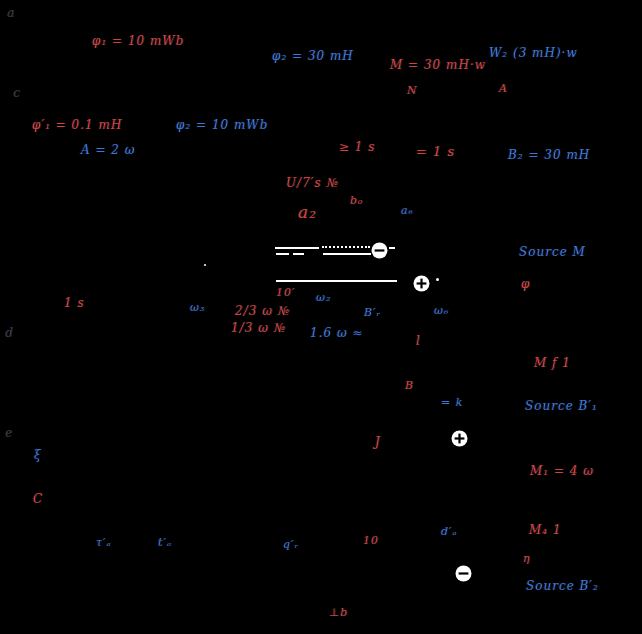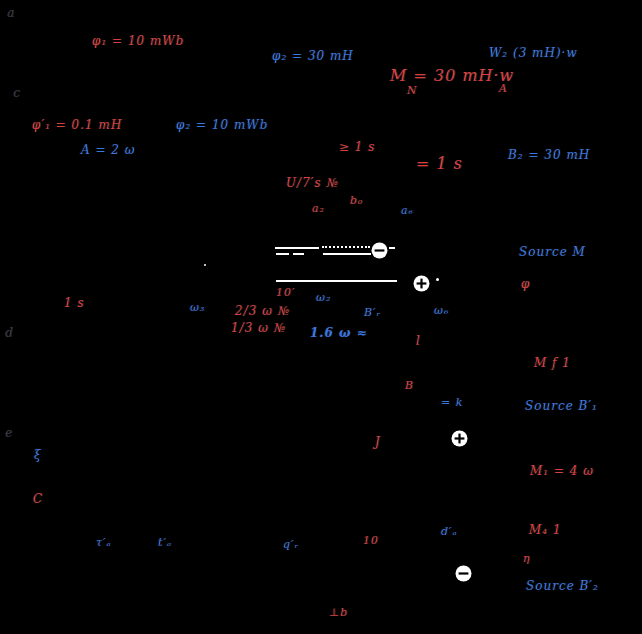--- a/index.html
+++ b/index.html
@@ -41,45 +41,45 @@
 </head>
 <body>
 
 <div id="figure" style="background: rgb(0, 0, 0);">
     <span class="panel-letter" style="left: 7px; top: 6px;">a</span>
     <span class="panel-letter" style="left: 13px; top: 86px;">c</span>
     <span class="panel-letter" style="left: 5px; top: 326px;">d</span>
     <span class="panel-letter" style="left: 5px; top: 426px;">e</span>
     <span class="lbl c-blue" style="font-size: 12px; left: 92px; top: 34px;">φ₁ = 10 mWb</span>
     <span class="lbl c-brown" style="font-size: 12px; left: 272px; top: 49px;">φ₂ = 30 mH</span>
-    <span class="lbl c-blue" style="font-size: 16px; left: 390px; top: 66px;">M = 30 mH·w</span>
+    <span class="lbl c-blue" style="font-size: 12px; left: 390px; top: 58px;">M = 30 mH·w</span>
     <span class="lbl c-brown" style="font-size: 12px; left: 489px; top: 46px;">W₂ (3 mH)·w</span>
     <span class="lbl c-blue" style="font-size: 11px; left: 407px; top: 84px;">N</span>
     <span class="lbl c-blue" style="font-size: 11px; left: 499px; top: 82px;">A</span>
     <span class="lbl c-blue" style="font-size: 12px; left: 32px; top: 118px;">φ′₁ = 0.1 mH</span>
     <span class="lbl c-brown" style="font-size: 12px; left: 81px; top: 143px;">A = 2 ω</span>
     <span class="lbl c-brown" style="font-size: 12px; left: 176px; top: 118px;">φ₂ = 10 mWb</span>
     <span class="lbl c-blue" style="font-size: 12px; left: 291px; top: 140px; margin-left: 48px;">≥ 1 s</span>
-    <span class="lbl c-blue" style="font-size: 16px; left: 416px; top: 154px; text-align: center;">= 1 s</span>
+    <span class="lbl c-blue" style="font-size: 13px; left: 416px; top: 144px; text-align: center;">= 1 s</span>
     <span class="lbl c-brown" style="font-size: 12px; left: 508px; top: 148px;">B₂ = 30 mH</span>
     <span class="lbl c-blue" style="font-size: 12px; left: 286px; top: 176px;">U/7′s  №</span>
-    <span class="lbl c-blue" style="font-size: 11px; left: 312px; top: 202px;">a₂</span>
+    <span class="lbl c-blue" style="font-size: 17px; left: 298px; top: 202px;">a₂</span>
     <span class="lbl c-blue" style="font-size: 11px; left: 350px; top: 194px;">b₀</span>
     <span class="lbl c-brown" style="font-size: 11px; left: 401px; top: 204px;">a₆</span>
     <span class="lbl c-blue" style="font-size: 11px; left: 276px; top: 286px;">10′</span>
     <span class="lbl c-brown" style="font-size: 11px; left: 316px; top: 291px;">ω₂</span>
     <span class="lbl c-brown" style="font-size: 12px; left: 519px; top: 245px;">Source M</span>
     <span class="lbl c-blue" style="font-size: 12px; left: 521px; top: 277px;">φ</span>
     <span class="lbl c-blue" style="font-size: 12px; left: 64px; top: 296px;">1 s</span>
     <span class="lbl c-brown" style="font-size: 11px; left: 190px; top: 301px;">ω₃</span>
     <span class="lbl c-blue" style="font-size: 12px; left: 235px; top: 304px;">2/3 ω  №</span>
     <span class="lbl c-brown" style="font-size: 11px; left: 364px; top: 306px; text-align: right;">B′ᵣ</span>
     <span class="lbl c-brown" style="font-size: 11px; left: 434px; top: 304px;">ω₆</span>
     <span class="lbl c-blue" style="font-size: 12px; left: 231px; top: 321px;">1/3 ω  №</span>
-    <span class="lbl c-brown" style="font-size: 12px; left: 310px; top: 326px; font-weight: bold;">1.6 ω  ≈</span>
+    <span class="lbl c-brown" style="font-size: 12px; left: 310px; top: 326px;">1.6 ω  ≈</span>
     <span class="lbl c-blue" style="font-size: 12px; left: 416px; top: 334px;">l</span>
     <span class="lbl c-blue" style="font-size: 11px; left: 405px; top: 379px;">B</span>
     <span class="lbl c-brown" style="font-size: 11px; left: 441px; top: 396px;">= k</span>
     <span class="lbl c-blue" style="font-size: 12px; left: 534px; top: 356px;">M f 1</span>
     <span class="lbl c-brown" style="font-size: 12px; left: 525px; top: 399px;">Source B′₁</span>
     <span class="lbl c-blue" style="font-size: 12px; left: 375px; top: 435px;">J</span>
     <span class="lbl c-blue" style="font-size: 12px; left: 530px; top: 464px;">M₁ = 4 ω</span>
     <span class="lbl c-brown" style="font-size: 11px; left: 441px; top: 525px;">d′ₐ</span>
     <span class="lbl c-blue" style="font-size: 12px; left: 529px; top: 523px;">M₄ 1</span>
     <span class="lbl c-blue" style="font-size: 11px; left: 523px; top: 552px;">η</span>

